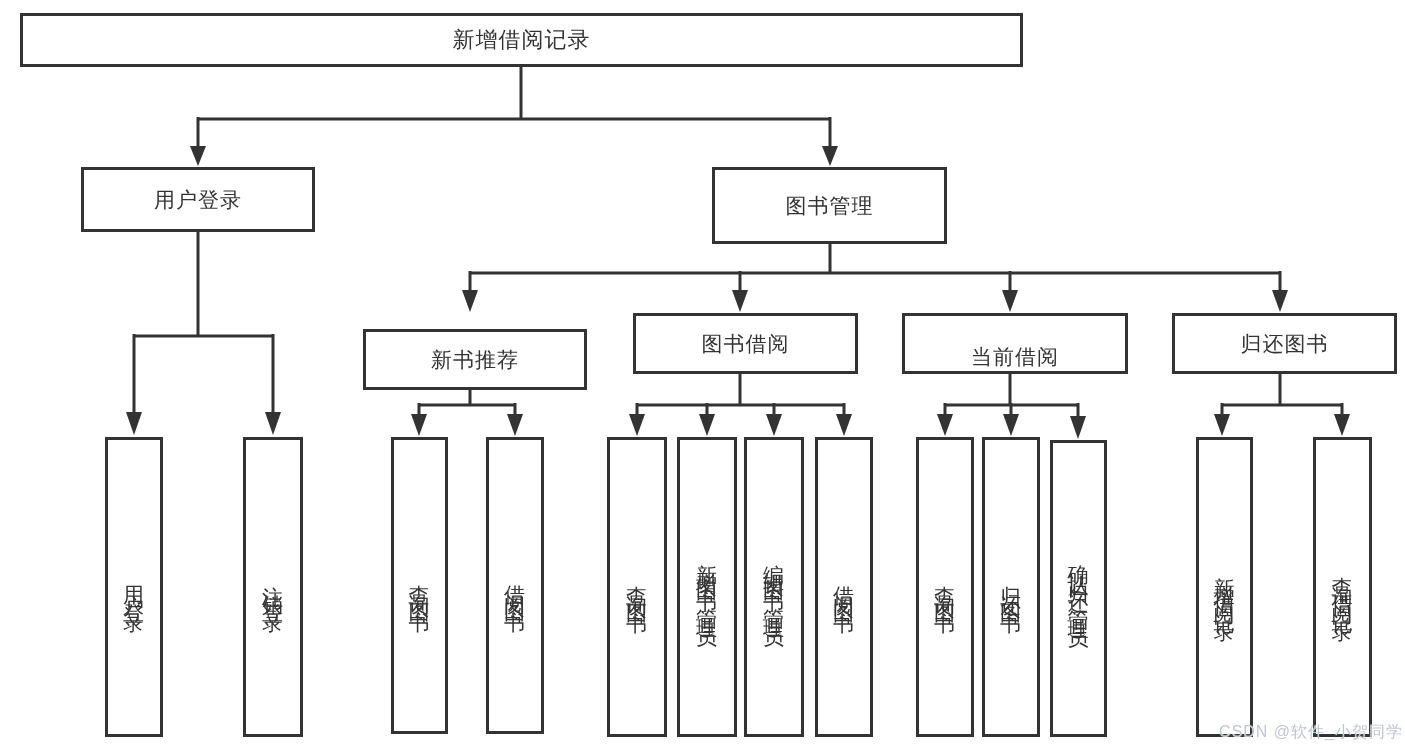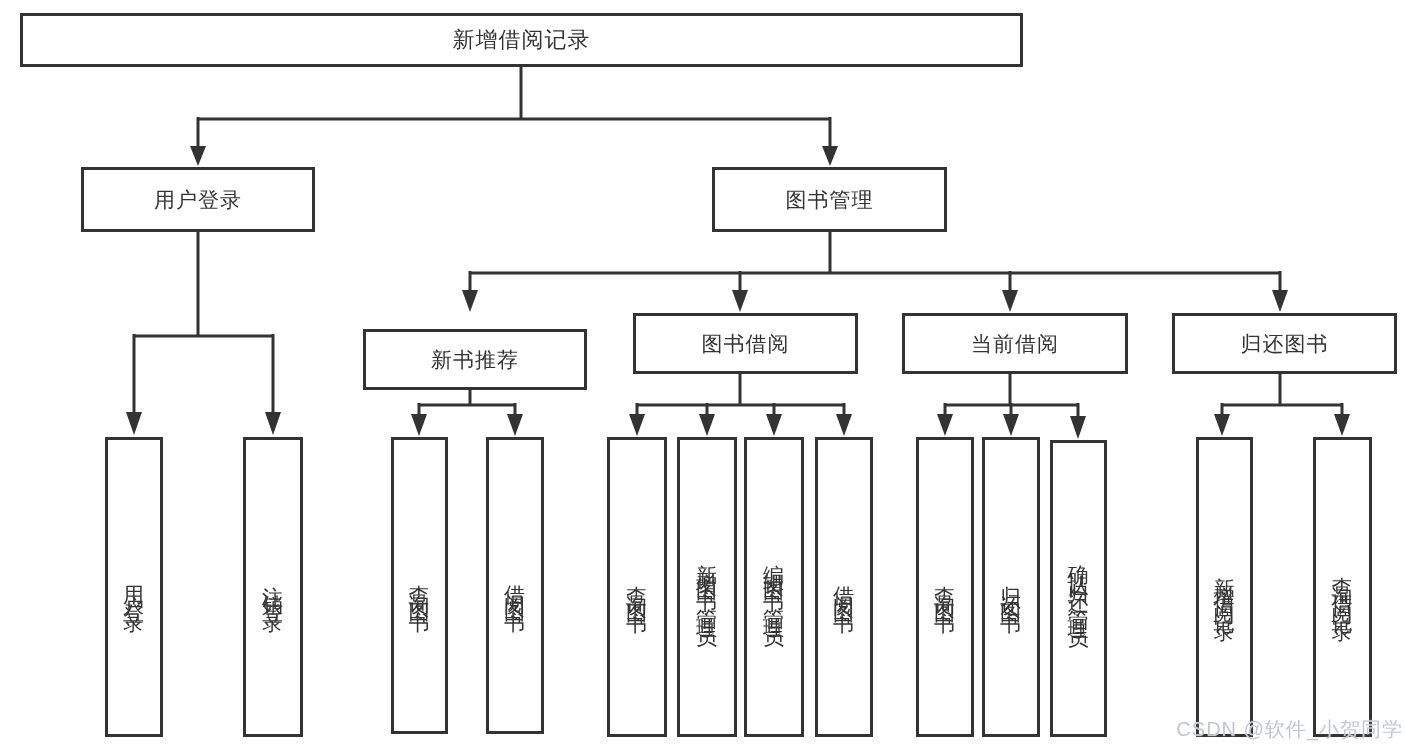--- a/index.html
+++ b/index.html
@@ -45,21 +45,21 @@
     text-orientation: mixed;
     font-size: 21px;
     letter-spacing: 9px;
     line-height: 1;
     white-space: nowrap;
   }
   .watermark {
     position: absolute;
     right: 2px;
     bottom: 4px;
-    font-size: 20px;
+    font-size: 16px;
     color: #c2c6cb;
     letter-spacing: 1px;
     z-index: 3;
     text-shadow: 0 0 1px #ffffff;
     text-align: center;
   }
 </style>
 </head>
 <body>
 
@@ -141,31 +141,31 @@
     </g>
   </svg>
 
   <div class="node root" style="left:20px; top:13px; width:1003px; height:54px;">
     <span class="lbl">新增借阅记录</span>
   </div>
 
   <div class="node" style="left:81px; top:167px; width:234px; height:65px;">
     <span class="lbl">用户登录</span>
   </div>
-  <div class="node" style="left:712px; top:167px; width:235px; height:65px;">
+  <div class="node" style="left:712px; top:167px; width:235px; height:77px;">
     <span class="lbl">图书管理</span>
   </div>
 
   <div class="node" style="left:363px; top:313px; width:224px; height:61px;margin-top:16px;">
     <span class="lbl">新书推荐</span>
   </div>
   <div class="node" style="left:633px; top:313px; width:225px; height:61px;text-align:center;">
     <span class="lbl">图书借阅</span>
   </div>
-  <div class="node" style="left:902px; top:313px; width:226px; height:61px;">
+  <div class="node" style="left:902px; top:313px; width:226px; height:61px;align-items:flex-end;">
     <span class="lbl">当前借阅</span>
   </div>
   <div class="node" style="left:1172px; top:313px; width:225px; height:61px;">
     <span class="lbl">归还图书</span>
   </div>
 
   <div class="node vert" style="left:105px; top:437px; width:58px; height:300px;">
     <span class="lbl">用户登录</span>
   </div>
   <div class="node vert" style="left:243px; top:437px; width:60px; height:300px;">

